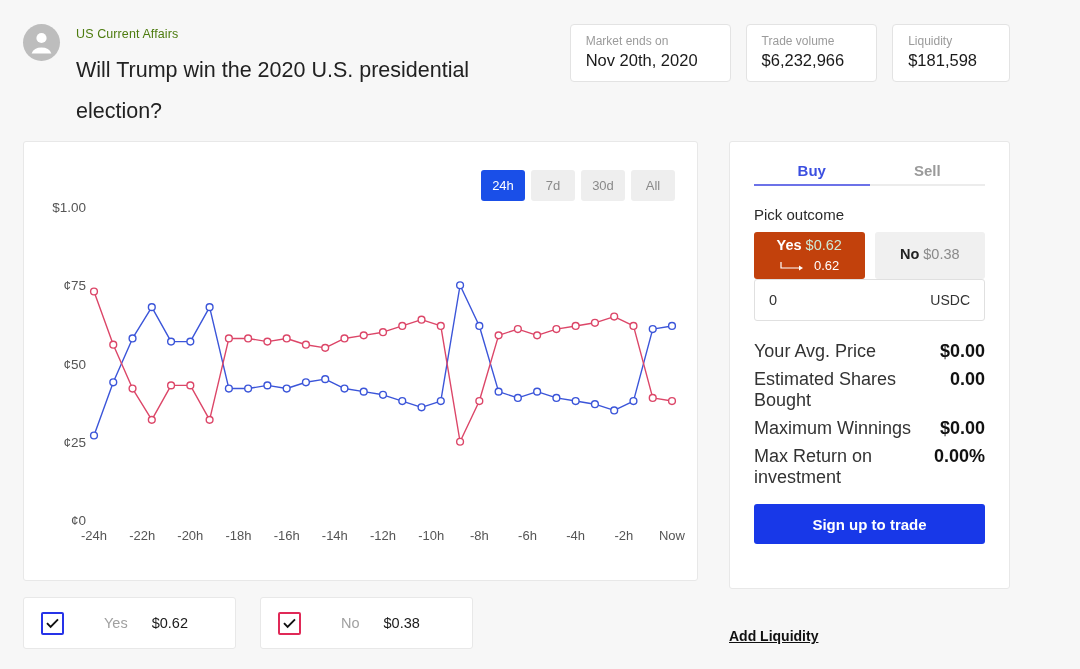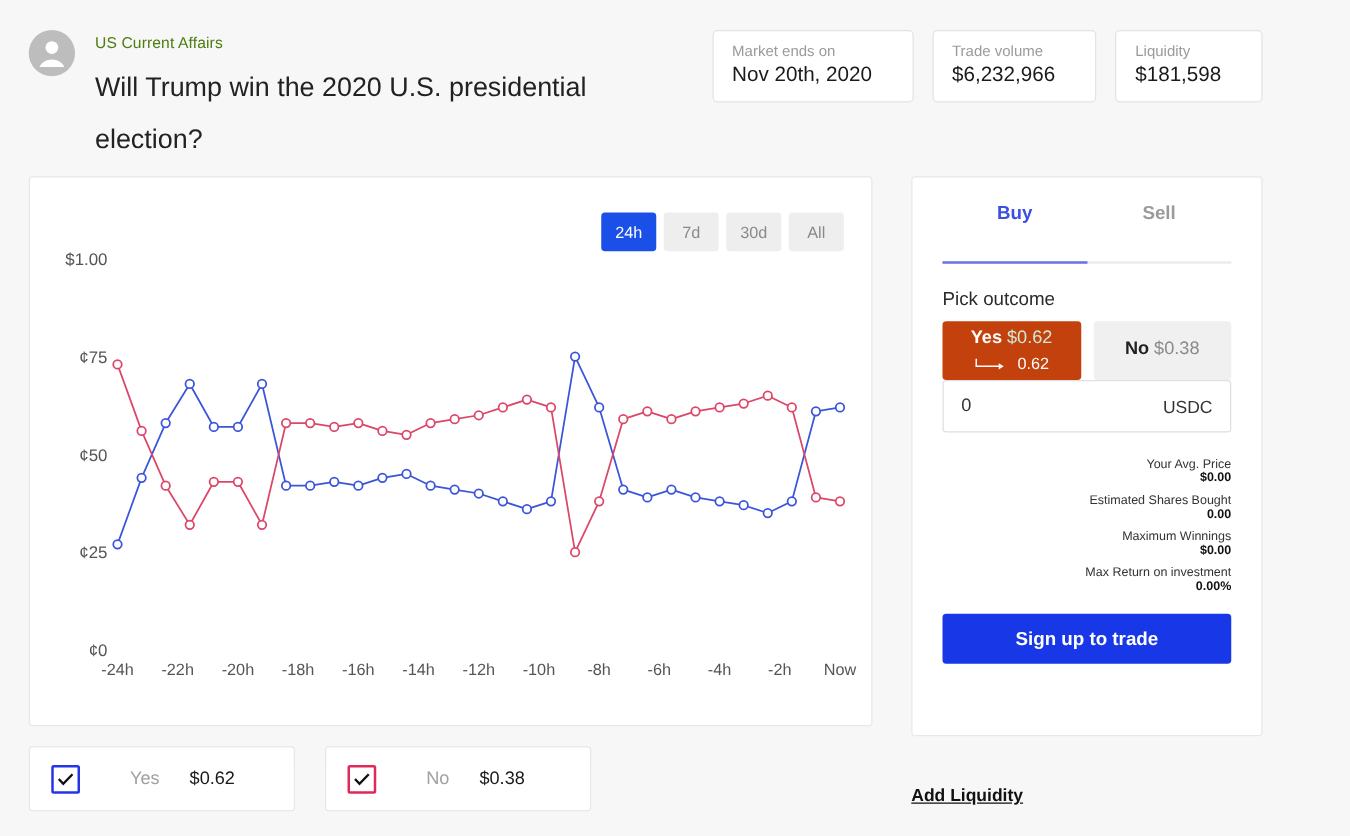--- a/index.html
+++ b/index.html
@@ -56,21 +56,21 @@
   .plot svg { display: block; }
 
   
   .trade-card {
     position: absolute; left: 729px; top: 141px;
     width: 281px; height: 448px;
     background: #fff; border: 1px solid #e8e8e8; border-radius: 3px;
   }
   .tabs { display: flex; margin: 20px 24px 0 24px; border-bottom: 2px solid #ececec; }
   .tab {
-    flex: 1; text-align: center; padding-bottom: 30px;
+    flex: 1; text-align: center; padding-bottom: 5px;
     font-size: 15px; font-weight: bold; color: #9a9a9a; cursor: pointer;
     position: relative;
   }
   .tab.active { color: #3b4fe0; }
   .tab.active::after {
     content: ""; position: absolute; left: 0; right: 0; bottom: -2px;
     height: 2px; background: #6c72e8;
   }
 
   .section-label {
@@ -102,22 +102,22 @@
   .amount-field {
     margin: 0 24px; height: 42px; border: 1px solid #e0e0e0; border-radius: 3px;
     display: flex; align-items: center; justify-content: space-between;
     padding: 0 14px; background: #fff;
   }
   .amount-value { font-size: 14.5px; color: #333; }
   .amount-unit { font-size: 14px; color: #333; }
 
   .summary { margin: 20px 24px 0 24px; }
   .summary-row {
-    display: flex; justify-content: space-between; align-items: flex-end;
-    font-size: 10px; color: #333; margin-bottom: 7px; flex-direction: column;
+    display: flex; justify-content: space-between; align-items: flex-start;
+    font-size: 18px; color: #333; margin-bottom: 7px;
   }
   .summary-row .val { font-weight: bold; color: #111; }
 
   .signup-btn {
     margin: 16px 24px 11px 24px; height: 40px; border-radius: 3px;
     background: #1838e8; color: #fff; font-size: 15px; font-weight: bold;
     display: flex; align-items: center; justify-content: center; cursor: pointer;
     border: none; width: calc(100% - 48px); font-family: "Liberation Sans", sans-serif;
   }
 

